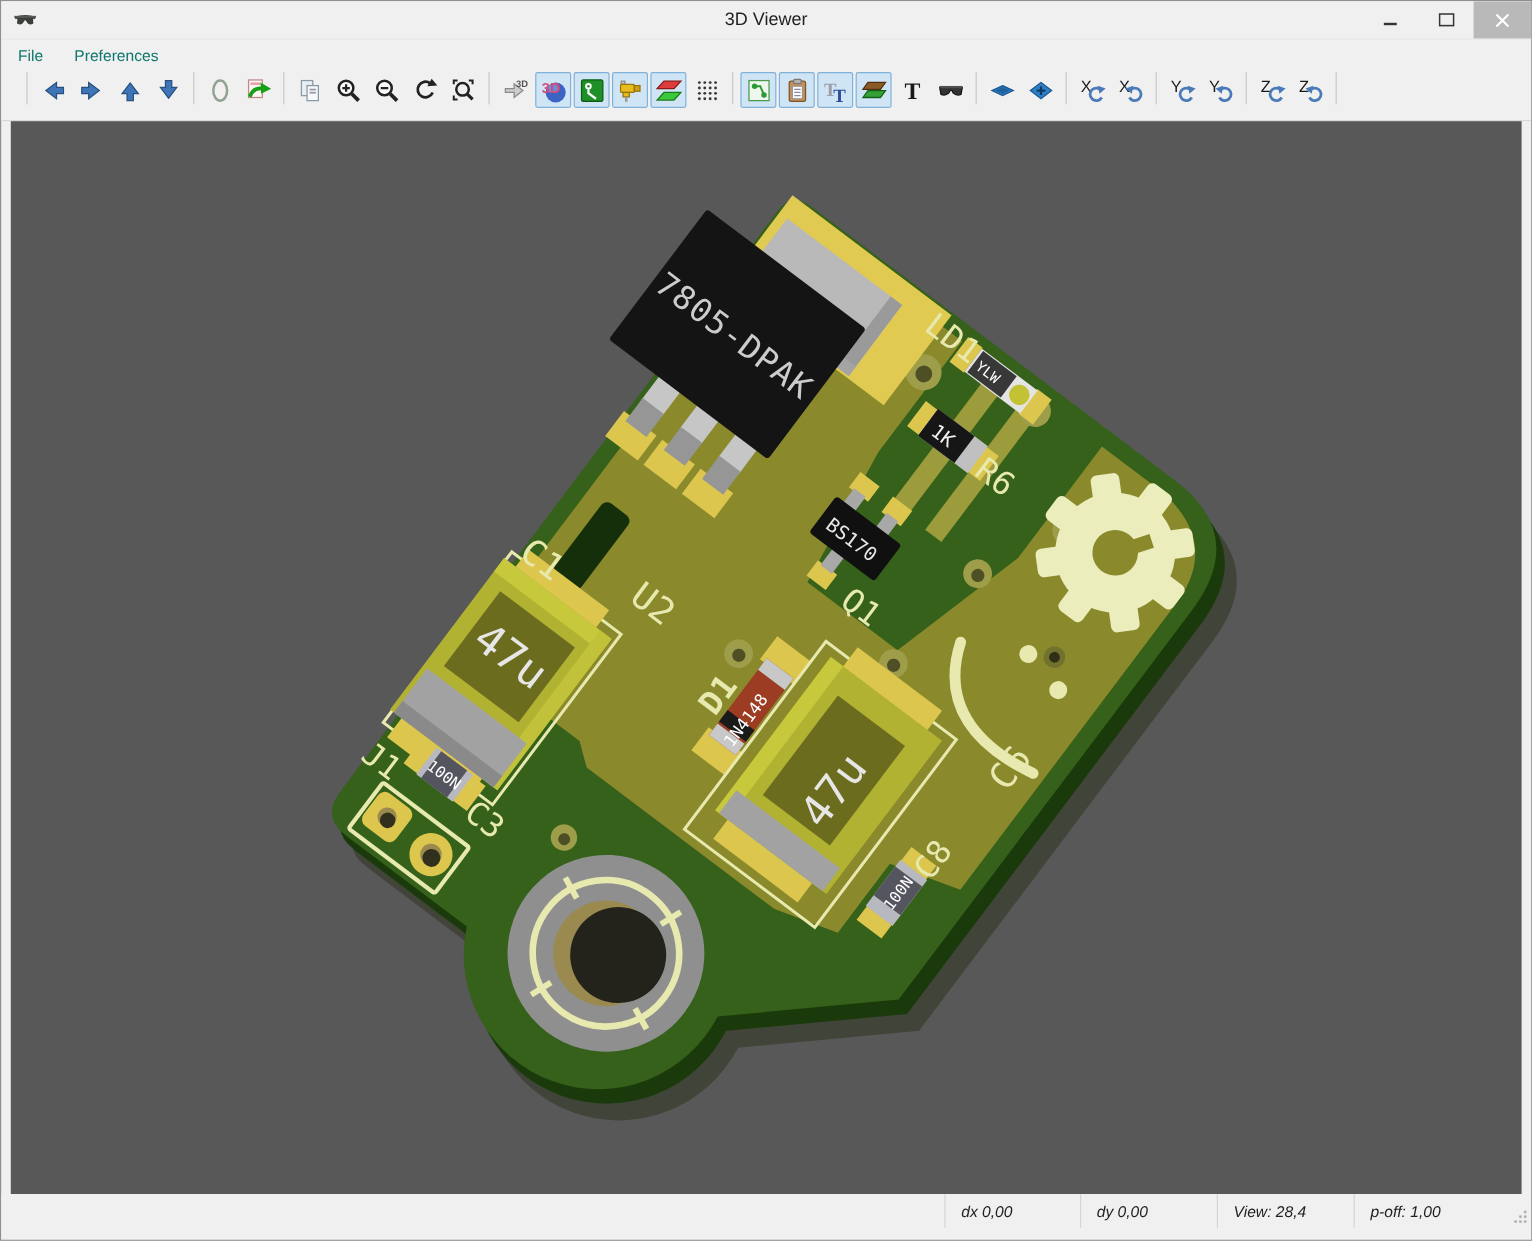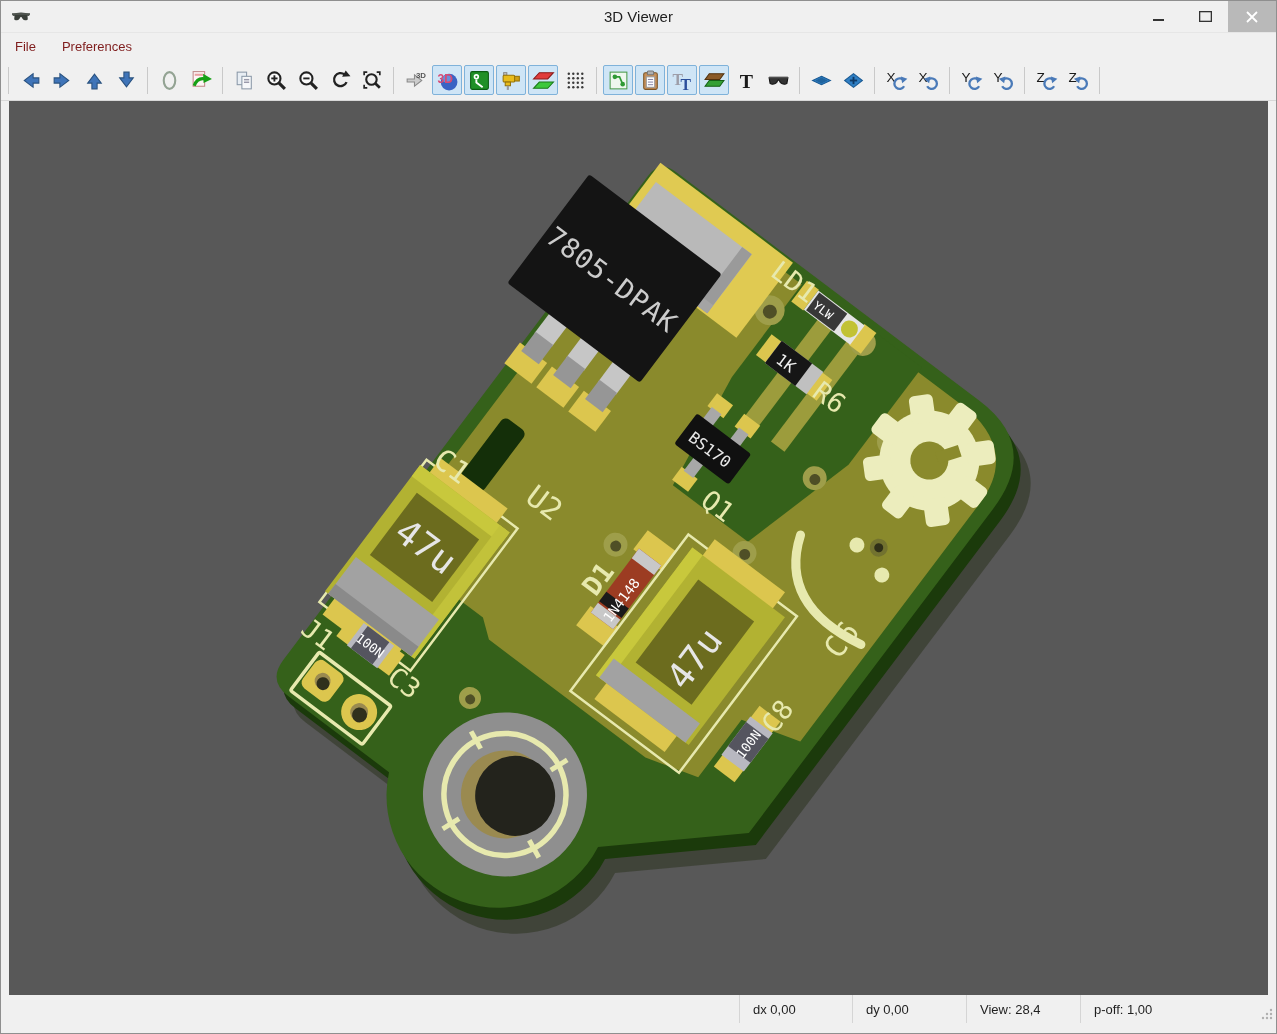--- a/index.html
+++ b/index.html
@@ -8,37 +8,37 @@
     display:flex;flex-direction:column;overflow:hidden;position:relative;}
   
   .titlebar{height:31px;flex:none;display:flex;align-items:center;position:relative;background:#f0f0f0;gap:48px;}
   .title{position:absolute;left:0;right:0;text-align:center;font-size:15px;color:#1f1f1f;pointer-events:none;}
   .win-icon{margin-left:10px;z-index:2;display:flex;}
   .win-buttons{margin-left:auto;display:flex;z-index:2;height:31px;}
   .win-btn{width:46px;height:100%;display:flex;align-items:center;justify-content:center;}
   .win-btn.close{background:#b9b9b9;width:48px;}
   
   .menubar{height:27px;flex:none;display:flex;align-items:center;padding-left:14px;gap:26px;
-    font-size:13px;color:#7f1d1d;background:#f0f0f0;border-top:1px solid #e6e6e6;}
+    font-size:13px;color:#0f766e;background:#f0f0f0;border-top:1px solid #e6e6e6;}
   .menu-item{cursor:default;}
   
-  .toolbar{height:40px;flex:none;display:flex;align-items:center;padding-left:2px;background:#f0f0f0;
+  .toolbar{height:40px;flex:none;display:flex;padding-left:16px;background:#f0f0f0;
     border-bottom:1px solid #d8d8d8;}
   .tb-btn{width:30px;height:30px;padding:2px;margin:0 1px;background:transparent;border:1px solid transparent;
     border-radius:2px;display:flex;align-items:center;justify-content:center;box-sizing:border-box;}
   .tb-btn svg{width:23px;height:23px;display:block;}
   .tb-btn.toggled{background:#cfe5f6;border-color:#7fb2da;}
   .tb-sep{width:1px;height:27px;background:#c9c9c9;margin:0 5px;flex:none;}
   
   .viewport{height:894px;flex:none;margin:0 8px;background:#585858;position:relative;overflow:hidden;}
   .viewport svg{display:block;}
   
   .statusbar{height:28px;flex:none;display:flex;justify-content:flex-end;align-items:stretch;
     font-size:13px;color:#1f1f1f;background:#f0f0f0;position:relative;}
-  .sb-cell{border-left:1px solid #d5d5d5;display:flex;align-items:center;padding-left:13px;box-sizing:border-box;}
+  .sb-cell{border-left:1px solid #d5d5d5;display:flex;align-items:center;padding-left:13px;box-sizing:border-box;font-style:italic;}
   .bottom-frame{flex:1;background:#f0f0f0;}
   .grip{position:absolute;right:3px;bottom:3px;}
   .pcb-text{font-family:"DejaVu Sans Mono",monospace;}
 </style>
 </head>
 <body>
 
 <div class="window">
 
   <div class="titlebar">
@@ -526,21 +526,21 @@
             </g>
         </g>
       </g>
     </svg>
   </div>
 
   <div class="statusbar">
     <div class="sb-cell" style="width:113px">dx 0,00</div>
     <div class="sb-cell" style="width:114px">dy 0,00</div>
     <div class="sb-cell" style="width:114px">View: 28,4</div>
-    <div class="sb-cell" style="width:196px">p-off: 1,00</div>
+    <div class="sb-cell" style="width:148px">p-off: 1,00</div>
     <svg class="grip" width="12" height="12" viewBox="0 0 12 12">
       <g fill="#b0b0b0">
         <circle cx="10" cy="2" r="1.2"></circle>
           <circle cx="10" cy="6" r="1.2"></circle>
           <circle cx="10" cy="10" r="1.2"></circle>
         <circle cx="6" cy="6" r="1.2"></circle>
           <circle cx="6" cy="10" r="1.2"></circle>
           <circle cx="2" cy="10" r="1.2"></circle>
       </g>
     </svg>

